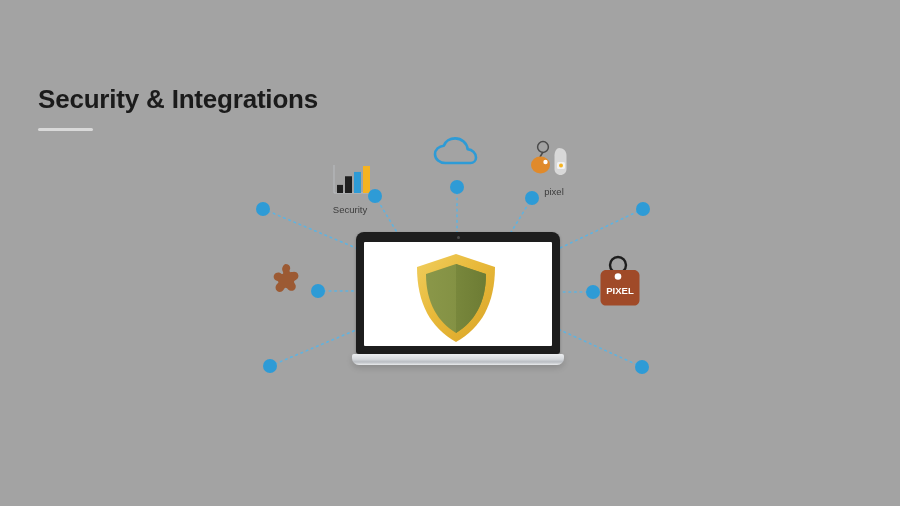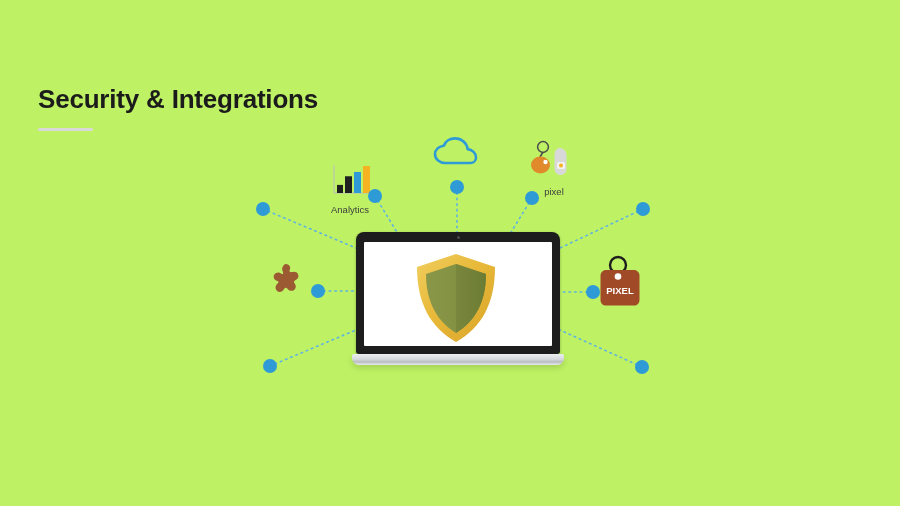--- a/index.html
+++ b/index.html
@@ -12,21 +12,21 @@
     height: 506px;
     overflow: hidden;
     font-family: "Liberation Sans", sans-serif;
     position: relative;
   }
   .slide {
     position: absolute;
     left: 0; top: 0;
     width: 900px;
     height: 506px;
-    background: #bef264;
+    background: #a3a3a3;
   }
 
   
   .page-title {
     position: absolute;
     left: 38px;
     top: 84px;
     font-size: 26px;
     font-weight: bold;
     color: #1b1b1b;
@@ -210,21 +210,21 @@
 
     <div class="icon-node analytics-node">
       <svg viewBox="0 0 56 36" width="56" height="36">
         <line x1="12" y1="3" x2="12" y2="31" stroke="#b9bcc0" stroke-width="1"></line>
         <line x1="12" y1="31" x2="50" y2="31" stroke="#b9bcc0" stroke-width="1"></line>
         <rect x="15" y="22.9" width="6" height="8.1" fill="#1f1f1f"></rect>
         <rect x="23" y="14.260000000000002" width="7" height="16.74" fill="#1f1f1f"></rect>
         <rect x="32" y="9.939999999999998" width="7" height="21.060000000000002" fill="#2e9bd6"></rect>
         <rect x="41" y="4" width="7" height="27" fill="#f5b321"></rect>
       </svg>
-      <div class="icon-label">Analytics</div>
+      <div class="icon-label">Security</div>
     </div>
 
     <div class="icon-node cloud-node">
       <svg viewBox="0 0 48 32" width="48" height="32">
         <path d="M13.5 27 C7.7 27 3 23 3 18.2 C3 13.8 6.9 10 11.8 9.7
                  C13.4 5.4 17.9 2.4 23.1 2.4 C29.6 2.4 35 7.1 35.6 13.1
                  C40.3 13.6 44 17.2 44 21.4 C44 24.6 41.6 27 38.4 27 Z" fill="none" stroke="#2e9bd6" stroke-width="2.6" stroke-linejoin="round"></path>
       </svg>
     </div>
 

